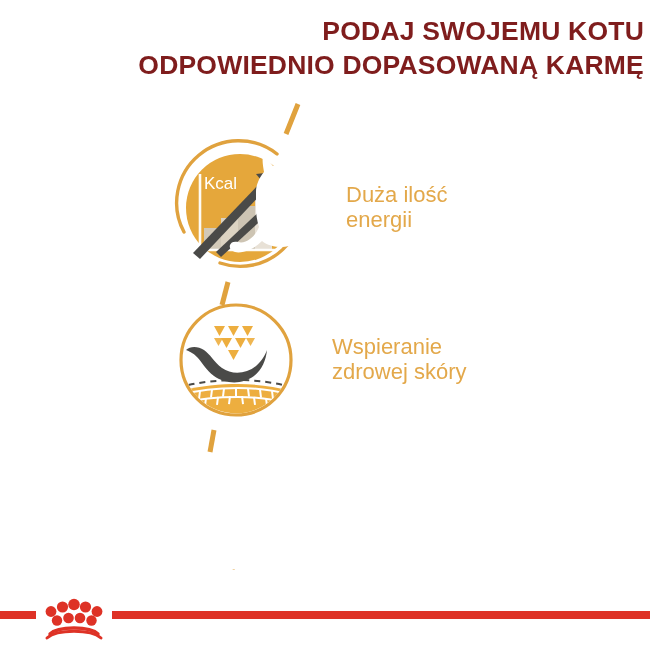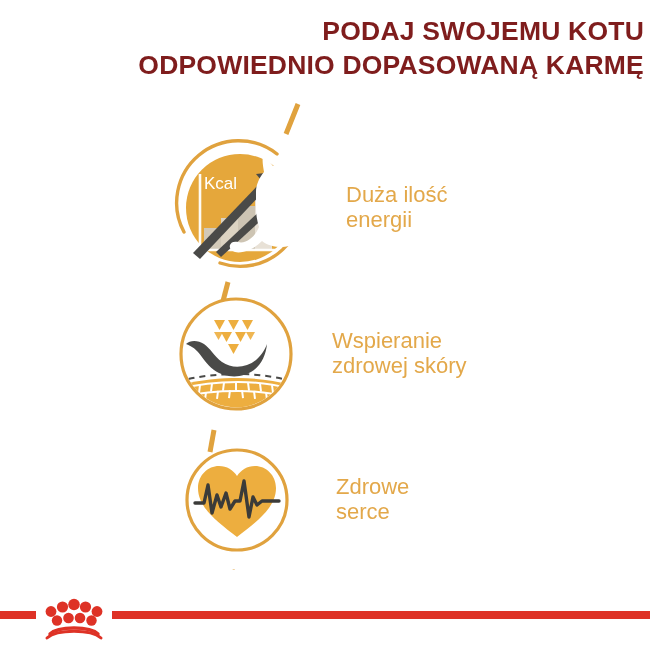--- a/index.html
+++ b/index.html
@@ -42,21 +42,21 @@
   }
 
   .feature {
     position: absolute;
     left: 160px;
     width: 480px;
     display: flex;
     align-items: center;
   }
   .feature-1 { top: 28px; }
-  .feature-2 { top: 194px; }
+  .feature-2 { top: 200px; }
   .feature-3 { top: 345px; }
 
   .icon-wrap {
     position: relative;
     flex: 0 0 auto;
   }
   .icon-1 { width: 160px; height: 160px; }
   .icon-2 { width: 120px; height: 120px; margin-left: 16px; }
   .icon-3 { width: 110px; height: 110px; margin-left: 22px; }
 
@@ -217,40 +217,20 @@
             <path d="M90 98.2 L91 106.2"></path>
               <path d="M102 100.4 L103 108.4"></path>
           </g>
         </g>
       </svg>
     </div>
     <div class="feature-label label-2">Wspieranie
 zdrowej skóry</div>
   </div>
 
-  <div class="feature feature-3">
-    <div class="icon-wrap icon-3">
-      <svg viewBox="0 0 110 110" xmlns="http://www.w3.org/2000/svg">
-        <circle cx="55" cy="55" r="50" fill="#ffffff" stroke="#E0A23E" stroke-width="3.2"></circle>
-
-        <path d="M55 92
-                 C34 76 16 62 16 43
-                 C16 30 26 21 37 21
-                 C45 21 51 25 55 31
-                 C59 25 65 21 73 21
-                 C84 21 94 30 94 43
-                 C94 62 76 76 55 92 Z" fill="#EDAE3F"></path>
-
-        <path d="M13 58 L22 58 L26 40 L30 68 L35 50 L39 62 L44 48 L48 64
-                 L53 56 L58 56 L62 36 L67 72 L71 52 L75 60 L80 56 L97 56" fill="none" stroke="#3B3B39" stroke-width="3.4" stroke-linecap="round" stroke-linejoin="round"></path>
-      </svg>
-    </div>
-    <div class="feature-label label-3">Zdrowe
-serce</div>
-  </div>
 
 </div>
 
 <div class="footer">
   <svg width="650" height="70" viewBox="0 0 650 70" xmlns="http://www.w3.org/2000/svg">
 
     <rect x="0" y="31" width="36" height="8" fill="#DE3226"></rect>
 
     <rect x="112" y="31" width="538" height="8" fill="#DE3226"></rect>
 

